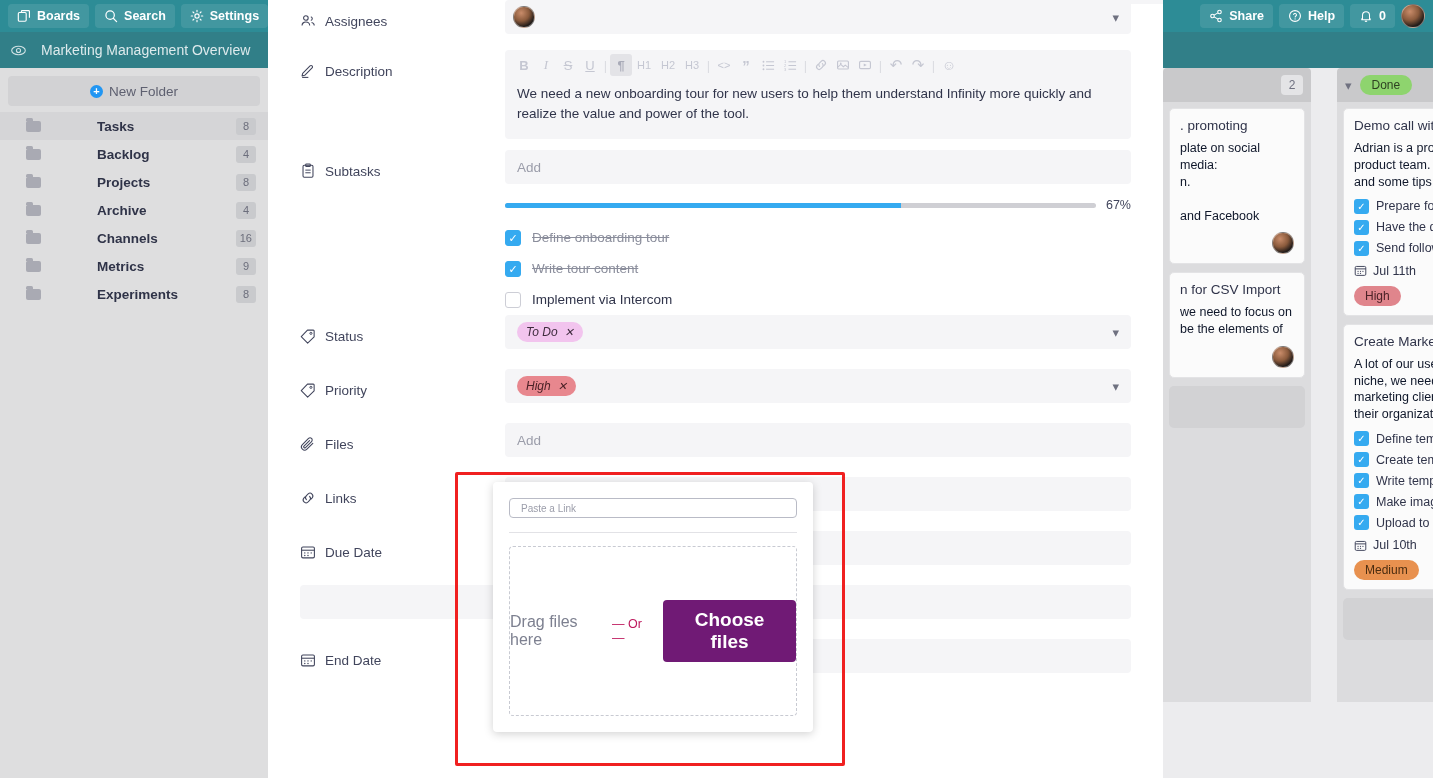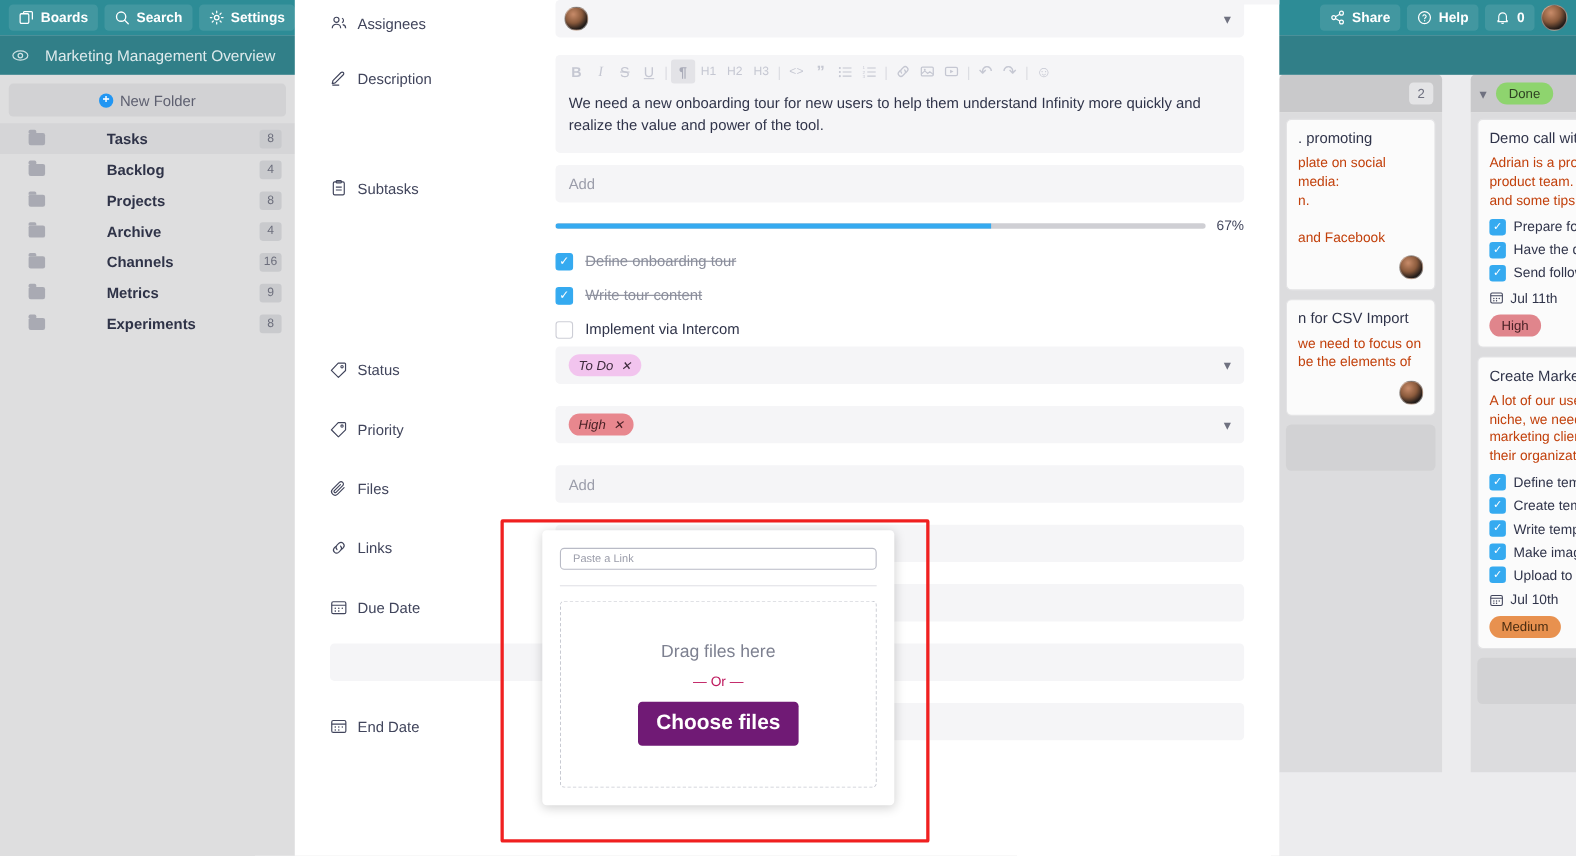--- a/index.html
+++ b/index.html
@@ -94,21 +94,21 @@
     min-width: 22px; height: 20px; line-height: 20px; text-align: center;
     background: #e4e4e6; border-radius: 4px; color: #6f7180; font-size: 12px; padding: 0 5px;
   }
   .kbadge.done { background: #8ed46e; color: #2e4122; font-weight: normal; padding: 0 12px; border-radius: 10px; }
   .kcol-body { background: #dcdcde; padding: 6px; min-height: 600px; }
   .kcard {
     background: #fbfbfb; border: 1px solid #e3e3e5; border-radius: 5px;
     padding: 9px 10px; margin-bottom: 8px;
   }
   .kcard h4 { font-size: 13.5px; color: #30344a; font-weight: normal; margin-bottom: 7px; }
-  .kcard p { font-size: 12.5px; color: #c2410c; line-height: 1.35; margin-bottom: 8px; }
+  .kcard p { font-size: 12.5px; color: #0f172a; line-height: 1.35; margin-bottom: 8px; }
   .ksub { display: flex; align-items: center; gap: 7px; margin-bottom: 6px; font-size: 12.5px; color: #30344a; }
   .kcheck {
     width: 15px; height: 15px; border-radius: 3px; background: #35aaf0; flex: none;
     color: #fff; font-size: 10px; line-height: 15px; text-align: center;
   }
   .kdate { display: flex; align-items: center; gap: 6px; font-size: 12.5px; color: #30344a; margin: 8px 0; }
   .ktag { display: inline-block; padding: 3px 11px; border-radius: 11px; font-size: 12px; }
   .ktag.high { background: #e0858c; color: #4a2126; }
   .ktag.medium { background: #e8914f; color: #4a2c10; }
   .kcard .avrow { display: flex; justify-content: flex-end; }
@@ -199,21 +199,21 @@
     box-shadow: 0 2px 10px rgba(0,0,0,0.18);
     padding: 16px;
   }
   .pastelink {
     width: 100%; height: 20px; border: 1px solid #b9bbc6; border-radius: 4px;
     padding: 0 11px; font-size: 10px; color: #9b9daa; display: flex; align-items: center;
   }
   .pop-divider { height: 1px; background: #e2e2e6; margin: 14px 0 13px 0; }
   .dropzone {
     border: 1px dashed #c8cad2; border-radius: 4px; height: 170px;
-    display: flex; flex-direction: column; align-items: center; justify-content: center; gap: 11px;
+    display: flex; flex-direction: row; align-items: center; justify-content: center; gap: 11px;
   }
   .dz-title { font-size: 16px; color: #7d8090; }
   .dz-or { font-size: 12.5px; color: #be185d; }
   .dz-btn {
     background: #701a75; color: #fff; font-size: 19px; font-weight: bold;
     padding: 9px 17px; border-radius: 4px; border: none; cursor: pointer;
   }
 
   
   .ico { display: inline-flex; align-items: center; justify-content: center; flex: none; }

